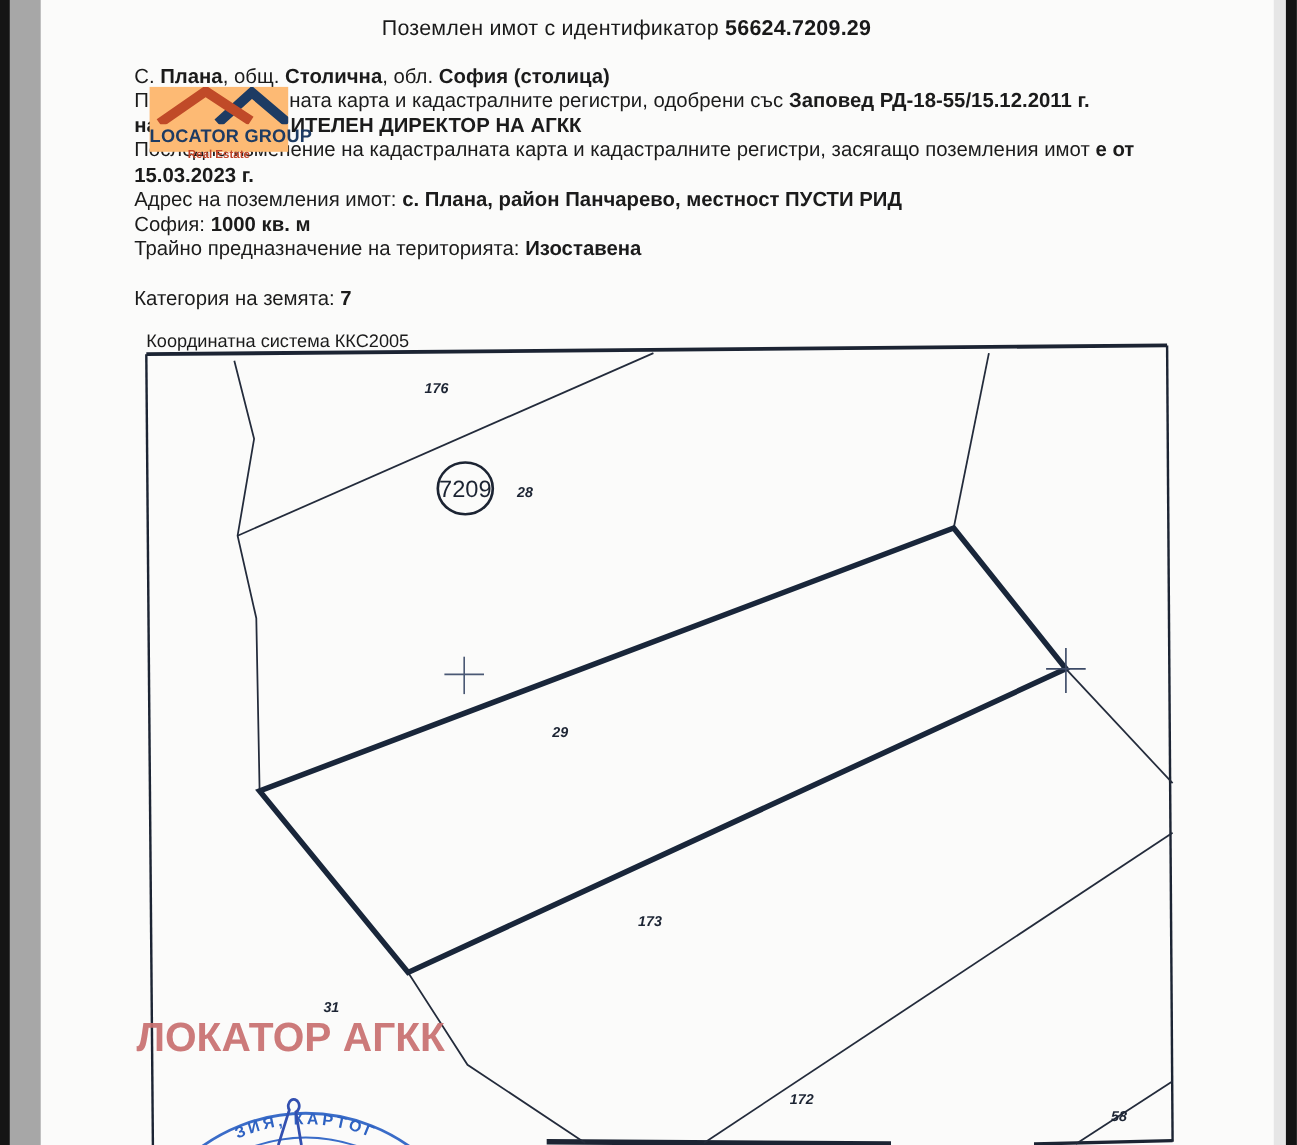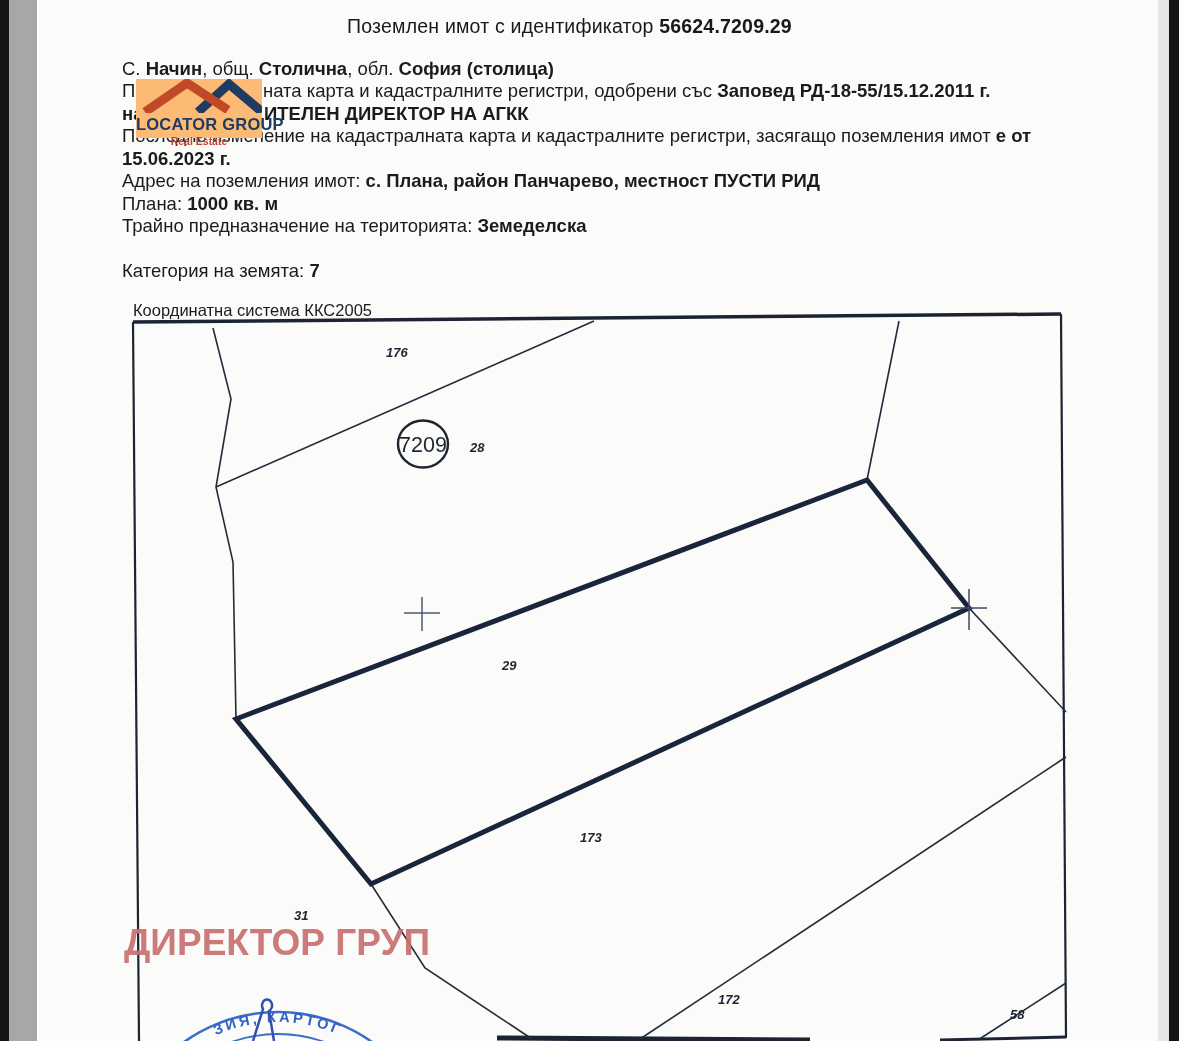--- a/index.html
+++ b/index.html
@@ -42,30 +42,30 @@
   <div class="edgeLB"></div>
   <div class="edgeLG"></div>
   <div class="edgeRG"></div>
   <div class="edgeRB"></div>
 
   <div class="title">
     <span>Поземлен имот с идентификатор </span><b>56624.7209.29</b>
   </div>
 
   <div id="doc-lines">
-      <div class="docline" style="left: 122px; top: 59px;"><span>С. </span><b>Начин</b><span>, общ. </span><b>Столична</b><span>, обл. </span><b>София (столица)</b></div>
+      <div class="docline" style="left: 122px; top: 59px;"><span>С. </span><b>Плана</b><span>, общ. </span><b>Столична</b><span>, обл. </span><b>София (столица)</b></div>
       <div class="docline" style="left: 122px; top: 81px;"><span>П</span></div>
       <div class="docline" style="left: 263px; top: 81px;"><span>ната карта и кадастралните регистри, одобрени със </span><b>Заповед РД-18-55/15.12.2011 г.</b></div>
       <div class="docline" style="left: 122px; top: 104px;"><b>на</b></div>
       <div class="docline" style="left: 264px; top: 104px;"><b>ИТЕЛЕН ДИРЕКТОР НА АГКК</b></div>
       <div class="docline" style="left: 122px; top: 126px;"><span>Последно изменение на кадастралната карта и кадастралните регистри, засягащо поземления имот </span><b>е от</b></div>
-      <div class="docline" style="left: 122px; top: 149px;"><b>15.06.2023 г.</b></div>
+      <div class="docline" style="left: 122px; top: 149px;"><b>15.03.2023 г.</b></div>
       <div class="docline" style="left: 122px; top: 171px;"><span>Адрес на поземления имот: </span><b>с. Плана, район Панчарево, местност ПУСТИ РИД</b></div>
-      <div class="docline" style="left: 122px; top: 194px;"><span>Плана: </span><b>1000 кв. м</b></div>
-      <div class="docline" style="left: 122px; top: 216px;"><span>Трайно предназначение на територията: </span><b>Земеделска</b></div>
+      <div class="docline" style="left: 122px; top: 194px;"><span>София: </span><b>1000 кв. м</b></div>
+      <div class="docline" style="left: 122px; top: 216px;"><span>Трайно предназначение на територията: </span><b>Изоставена</b></div>
       <div class="docline" style="left: 122px; top: 261px;"><span>Категория на земята: </span><b>7</b></div>
     </div>
 
   <svg class="mapsvg" viewBox="0 0 1179 1041">
 
     <path d="M133,322 L1061,314" stroke="#1c2433" stroke-width="3.5" fill="none"></path>
     <path d="M133,322 L139,1041" stroke="#1c2433" stroke-width="2.2" fill="none"></path>
     <path d="M1061,314 L1066,1038" stroke="#1c2433" stroke-width="2.2" fill="none"></path>
     <path d="M497,1038 L810,1040" stroke="#1c2433" stroke-width="5" fill="none"></path>
     <path d="M940,1040 L1066,1037" stroke="#1c2433" stroke-width="3" fill="none"></path>
@@ -104,21 +104,21 @@
   <div class="coord">Координатна система ККС2005</div>
 
   <div class="maplabel" style="left:386px;top:345px">176</div>
   <div class="maplabel" style="left:470px;top:440px">28</div>
   <div class="maplabel" style="left:502px;top:658px">29</div>
   <div class="maplabel" style="left:580px;top:830px">173</div>
   <div class="maplabel" style="left:294px;top:908px">31</div>
   <div class="maplabel" style="left:718px;top:992px">172</div>
   <div class="maplabel" style="left:1010px;top:1007px">58</div>
 
-  <div class="watermark">ДИРЕКТОР ГРУП</div>
+  <div class="watermark">ЛОКАТОР АГКК</div>
 
   <div class="logo">
     <svg width="126" height="34" viewBox="0 0 126 34">
       <path d="M62,33 L93,5 L126,33" stroke="#1d3b63" stroke-width="9" fill="none"></path>
       <path d="M9,33 L51,4 L92,31" stroke="#c04a28" stroke-width="9" fill="none"></path>
     </svg>
     <div class="logoname">LOCATOR GROUP</div>
     <div class="logotag">Real Estate</div>
   </div>
 

